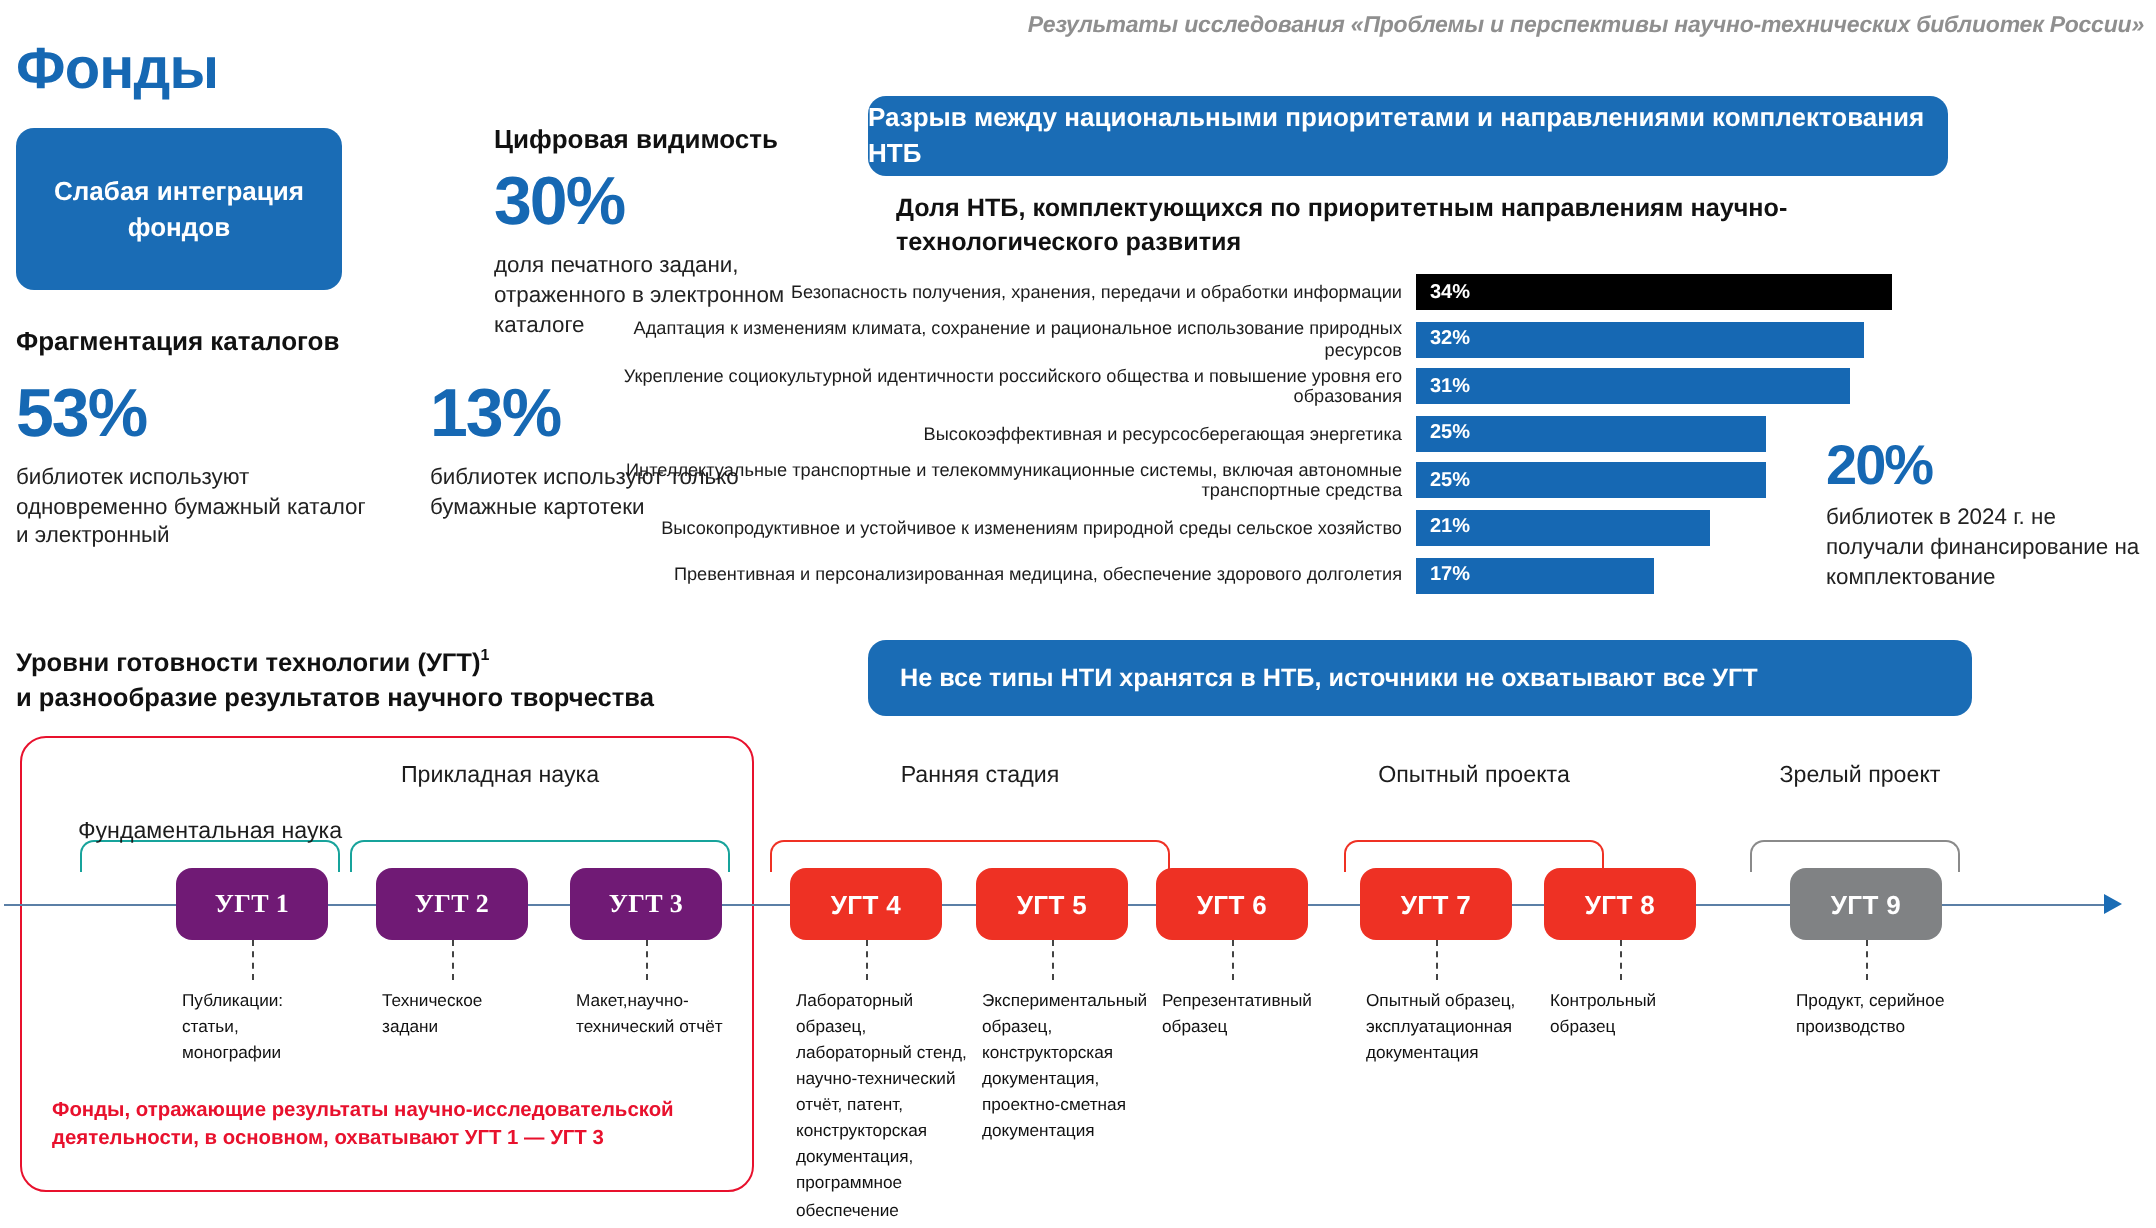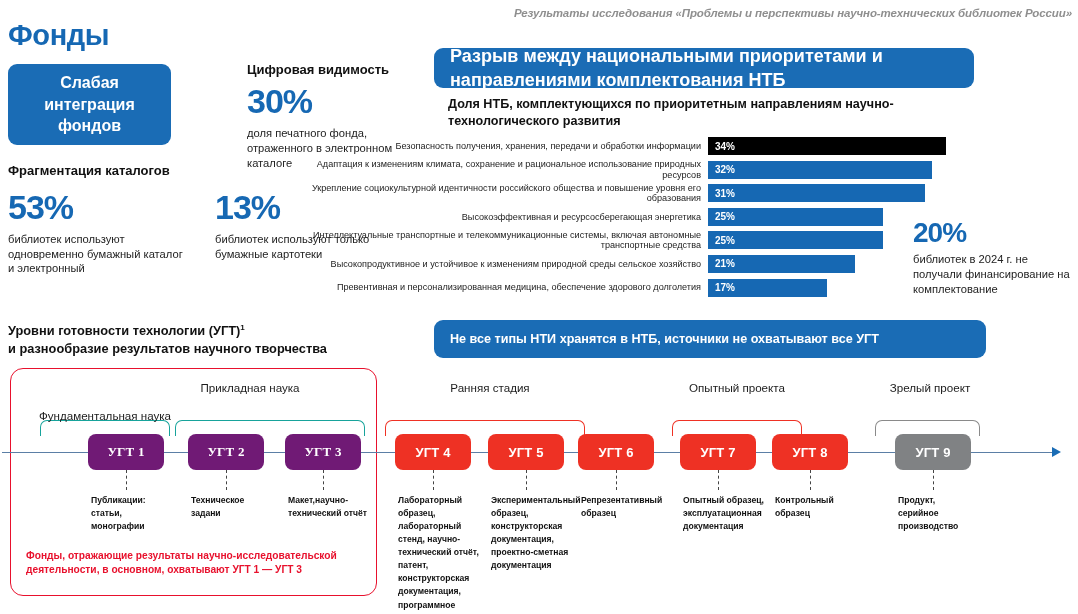--- a/index.html
+++ b/index.html
@@ -26,25 +26,25 @@
   }
 
   
   .pill {
     background: #1a6cb5; color: #fff; border-radius: 9px;
     font-weight: bold; display: flex; align-items: center; justify-content: center;
     text-align: center; line-height: 1.35;
   }
   #pill-weak {
     position: absolute; left: 8px; top: 64px; width: 163px; height: 81px;
-    font-size: 16px; padding: 0 14px;
+    font-size: 13px; padding: 0 14px;
   }
   #pill-gap {
     position: absolute; left: 434px; top: 48px; width: 540px; height: 40px;
-    font-size: 18px; justify-content: flex-start; padding-left: 16px; text-align: left;
+    font-size: 13px; justify-content: flex-start; text-align: left;
   }
   #pill-nti {
     position: absolute; left: 434px; top: 320px; width: 552px; height: 38px;
     font-size: 12.6px; justify-content: flex-start; padding-left: 16px; text-align: center;
   }
 
   
   .stat-head { font-size: 13px; font-weight: bold; color: #111; line-height: 1.25; }
   .stat-big  { font-size: 34px; font-weight: bold; color: #1668b3; line-height: 1.05; letter-spacing: -1px; }
   .stat-sub  { font-size: 11.2px; color: #222; line-height: 1.33; }
@@ -121,21 +121,21 @@
   .c-teal { background: #701a75; font-family: Liberation Serif, serif; }
   .c-red  { background: #ee3124; }
   .c-grey { background: #808284; }
 
   .leader {
     position: absolute; width: 0; border-left: 1.4px dashed #444; top: 470px; height: 20px;
   }
 
   .trl-caption {
     position: absolute; top: 494px;
-    font-size: 8.6px; font-weight: bold; line-height: 1.52; color: #111;
+    font-size: 8.6px; font-weight: normal; line-height: 1.52; color: #111;
   }
 
   #red-note {
     position: absolute; left: 26px; top: 549px; width: 340px;
     font-size: 10.2px; font-weight: bold; line-height: 1.42; color: #e8112d;
   }
 </style>
 </head>
 <body>
 
@@ -144,21 +144,21 @@
   <div class="study-header">Результаты исследования  «Проблемы и перспективы научно-технических библиотек России»</div>
   <div class="page-title">Фонды</div>
 
   <div class="pill" id="pill-weak">Слабая интеграция фондов</div>
   <div class="pill" id="pill-gap">Разрыв между национальными приоритетами и направлениями комплектования НТБ</div>
   <div class="pill" id="pill-nti">Не все типы НТИ хранятся в НТБ,  источники не охватывают все УГТ</div>
 
   <div id="stat-digital">
     <div class="stat-head">Цифровая видимость</div>
     <div class="stat-big">30%</div>
-    <div class="stat-sub">доля печатного фонда, отраженного в электронном каталоге</div>
+    <div class="stat-sub">доля печатного задани, отраженного в электронном каталоге</div>
   </div>
 
   <div id="stat-frag-head" class="stat-head">Фрагментация каталогов</div>
 
   <div id="stat-53">
     <div class="stat-big">53%</div>
     <div class="stat-sub">библиотек используют одновременно бумажный каталог и электронный</div>
   </div>
 
   <div id="stat-13">

